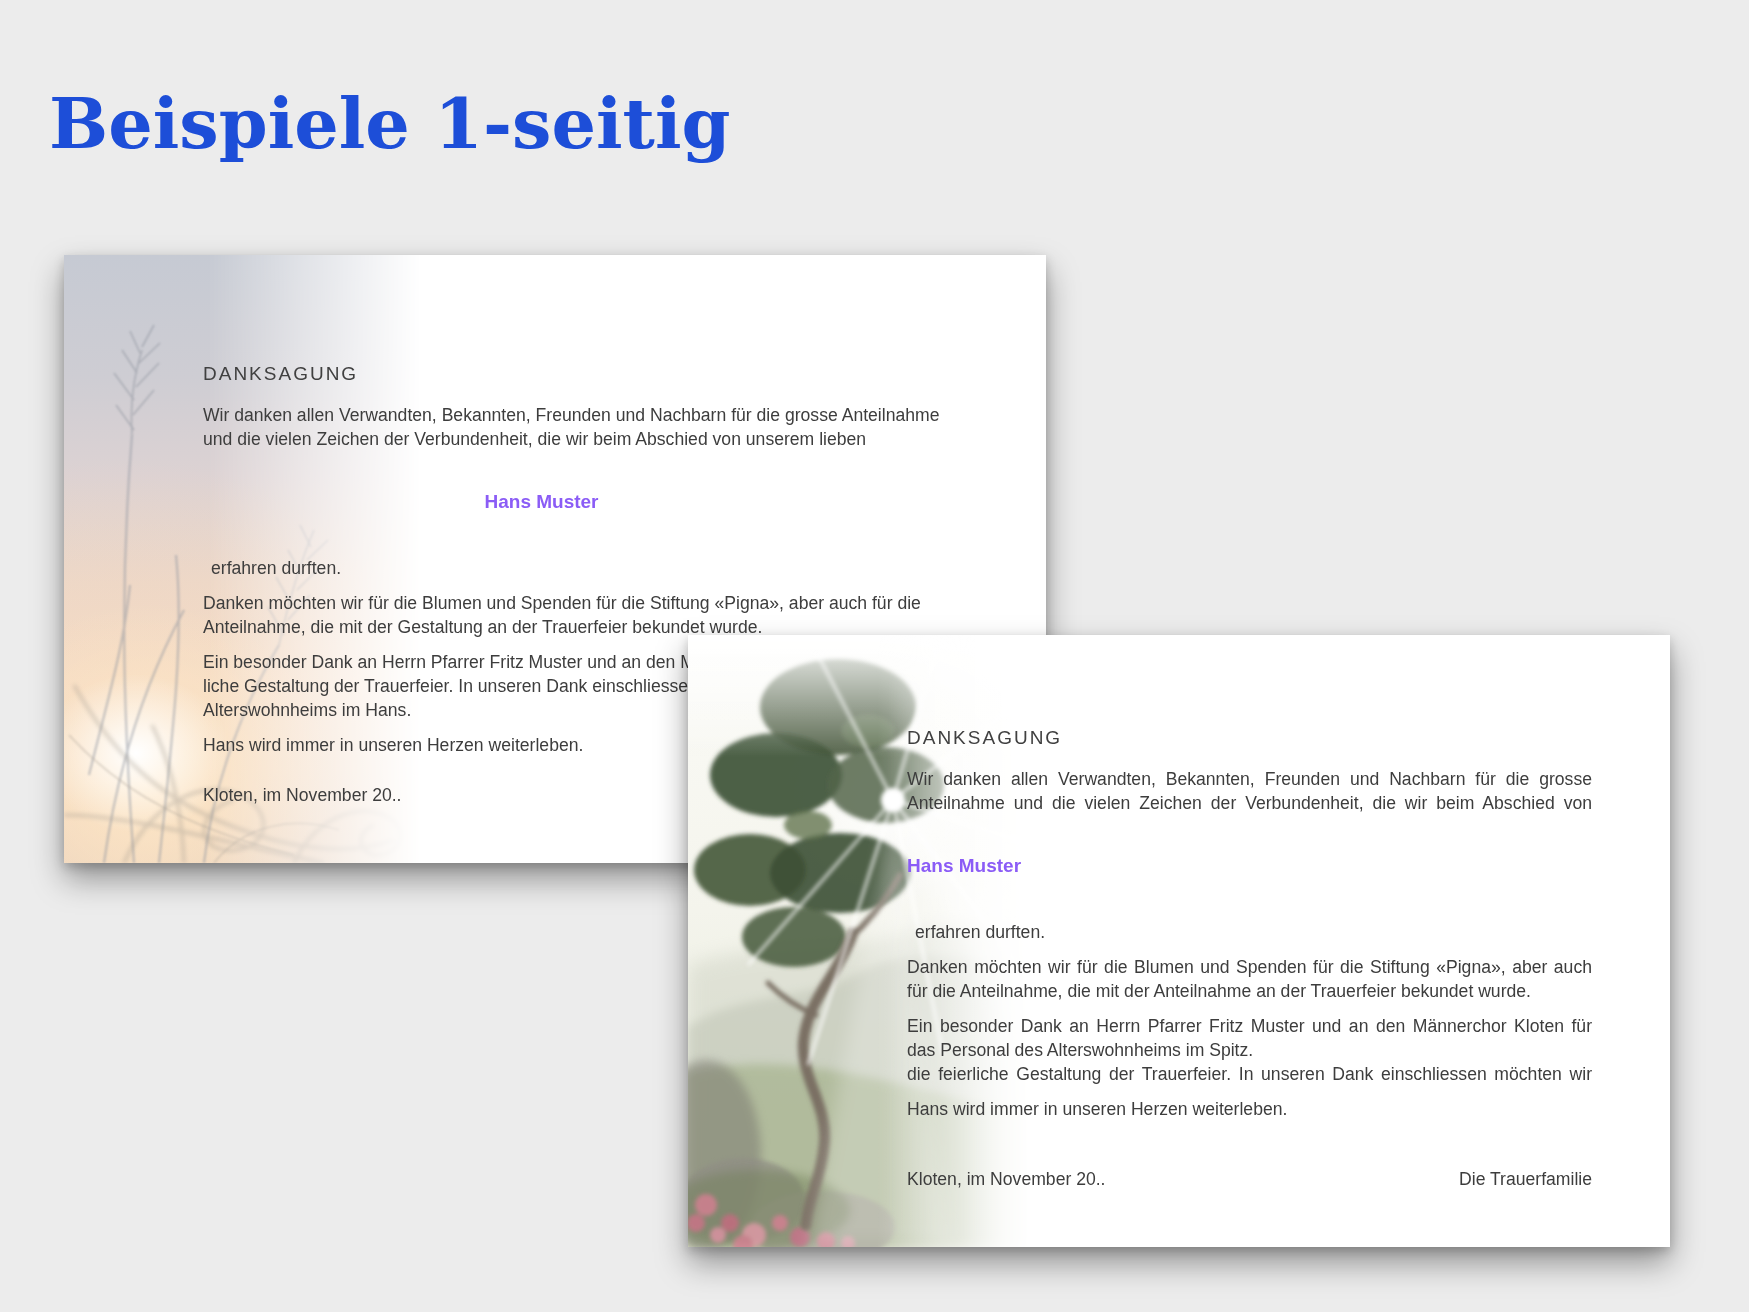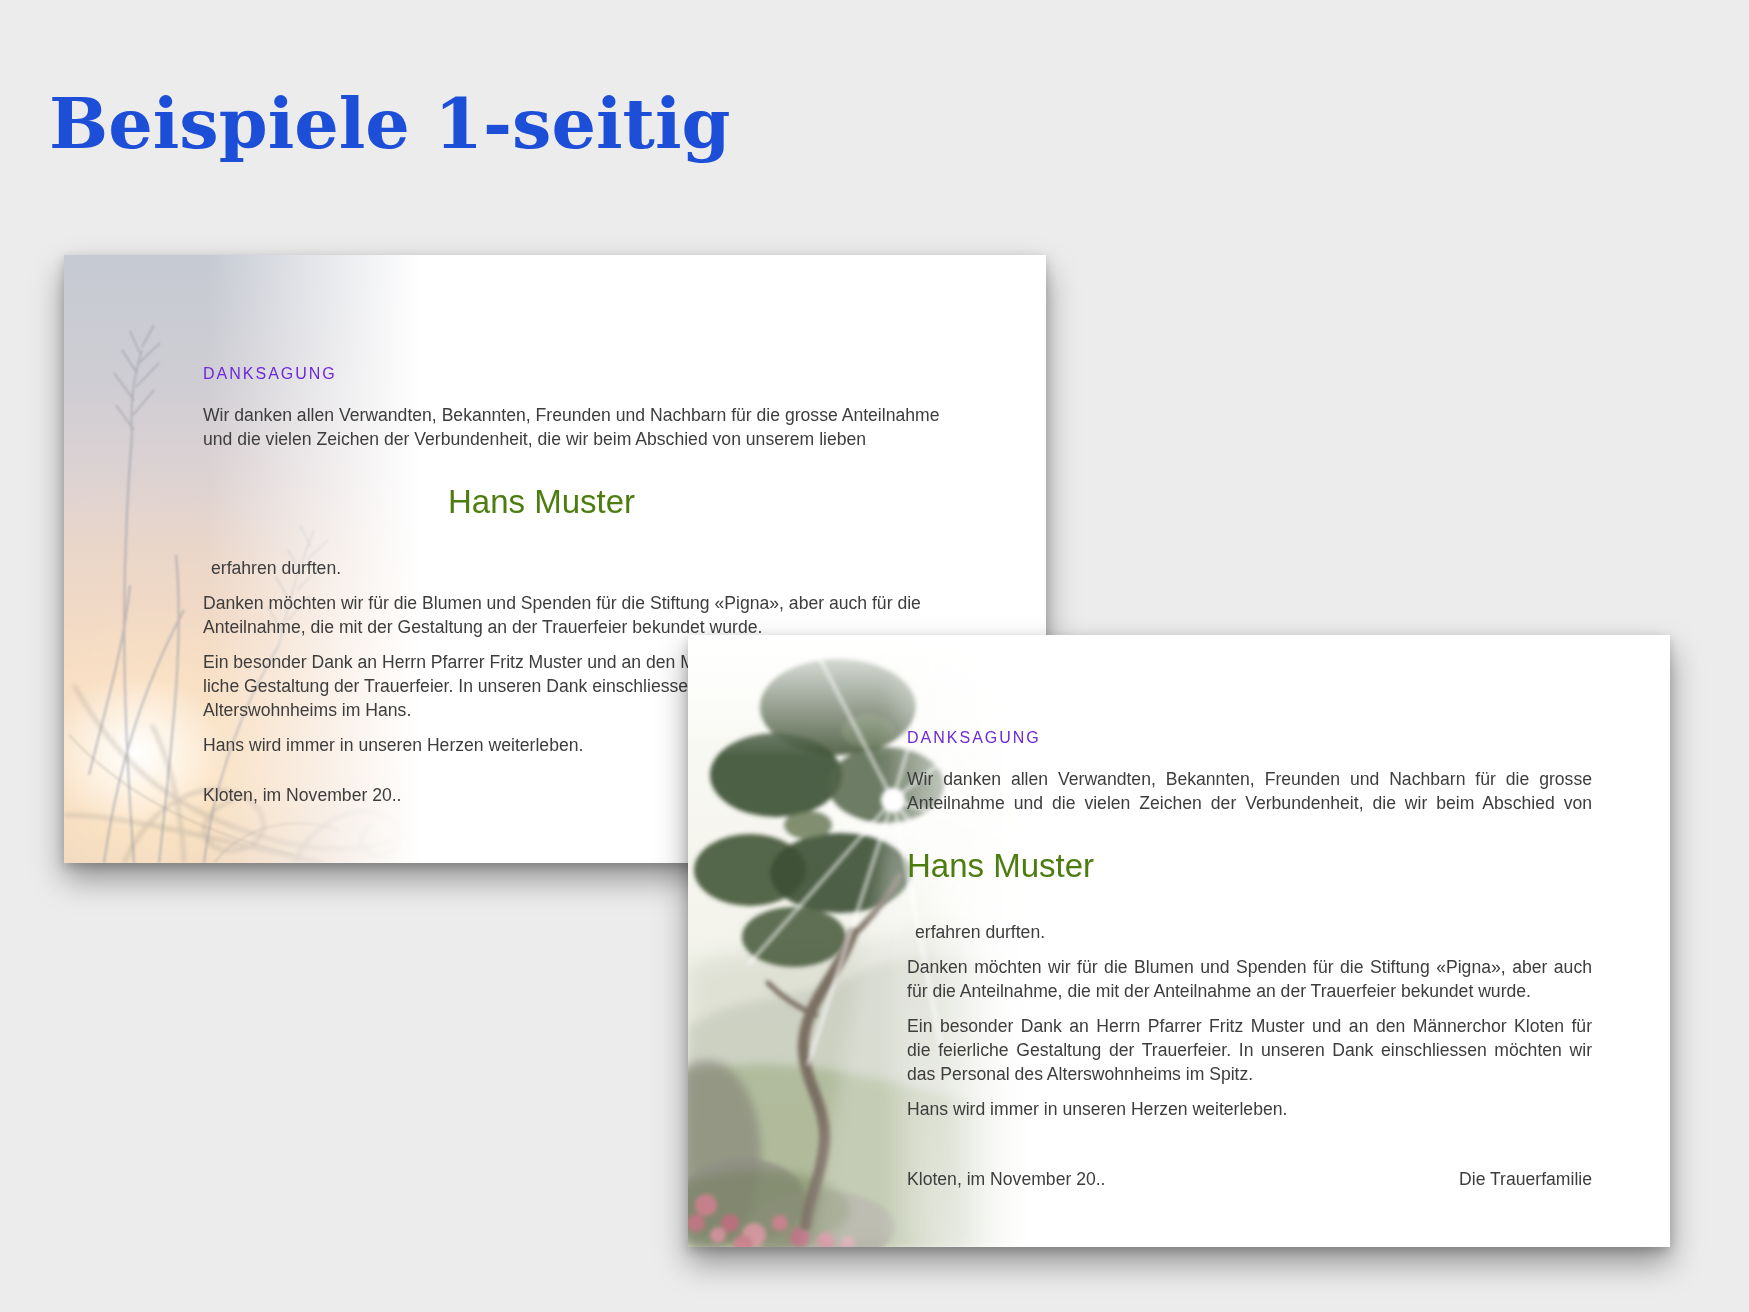--- a/index.html
+++ b/index.html
@@ -52,29 +52,29 @@
 
   
   .textcol{
     position:absolute;top:0;display:flex;flex-direction:column;
     height:100%;box-sizing:border-box;color:#3d3d3d;
     font-size:17.6px;line-height:24px;
   }
   .card1 .textcol{left:139px;width:767px;padding:106px 0 56px 0;}
   .card2 .textcol{left:219px;width:685px;padding:90px 0 56px 0;}
   .ds-heading{
-    font-size:16px;line-height:26px;letter-spacing:2px;color:#6d28d9;
+    font-size:19px;line-height:26px;letter-spacing:2px;color:#404040;
     margin:0 0 16px 0;
   }
   .para{margin:0 0 11px 0;}
   .para:last-of-type{margin-bottom:0;}
   .tline{white-space:pre;}
   .tline.just{white-space:normal;text-align:justify;text-align-last:justify;}
   .deceased-name{
-    font-weight:400;font-size:33px;line-height:40px;color:#4d7c0f;
+    font-weight:700;font-size:19px;line-height:40px;color:#8b5cf6;
     margin:20px 0 34px 0;
   }
   .card1 .deceased-name{text-align:center;padding-right:90px;}
   .card2 .deceased-name{text-align:left;}
   .single-line{margin:0 0 11px 8px;}
   .footer-row{
     margin-top:auto;display:flex;justify-content:space-between;
   }
 </style>
 </head>
@@ -241,22 +241,22 @@
         <div class="tline just">Anteilnahme und die vielen Zeichen der Verbundenheit, die wir beim Abschied von</div>
       </div>
     <div class="deceased-name">Hans Muster</div>
     <div class="single-line">erfahren durften.</div>
     <div class="para">
         <div class="tline just">Danken möchten wir für die Blumen und Spenden für die Stiftung «Pigna», aber auch</div>
         <div class="tline">für die Anteilnahme, die mit der Anteilnahme an der Trauerfeier bekundet wurde.</div>
       </div>
     <div class="para">
         <div class="tline just">Ein besonder Dank an Herrn Pfarrer Fritz Muster und an den Männerchor Kloten für</div>
+        <div class="tline">das Personal des Alterswohnheims im Spitz.</div>
         <div class="tline just">die feierliche Gestaltung der Trauerfeier. In unseren Dank einschliessen möchten wir</div>
-        <div class="tline">das Personal des Alterswohnheims im Spitz.</div>
       </div>
     <div class="para">Hans wird immer in unseren Herzen weiterleben.</div>
     <div class="footer-row">
       <span>Kloten, im November 20..</span>
       <span>Die Trauerfamilie</span>
     </div>
   </div>
 </div>
 
 </body></html>

